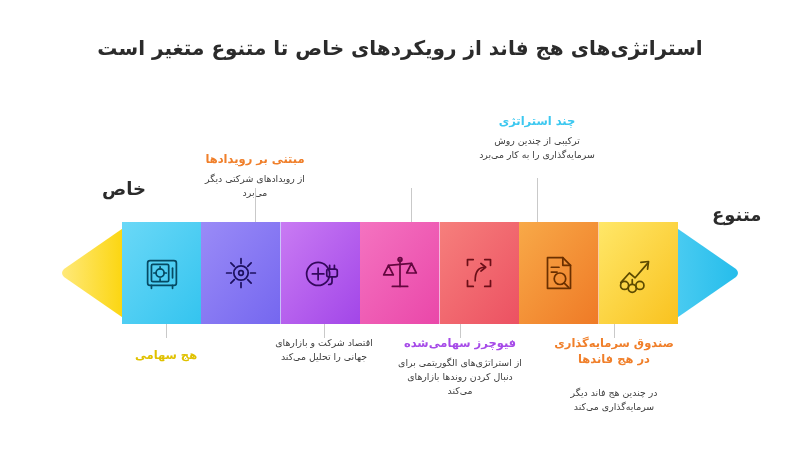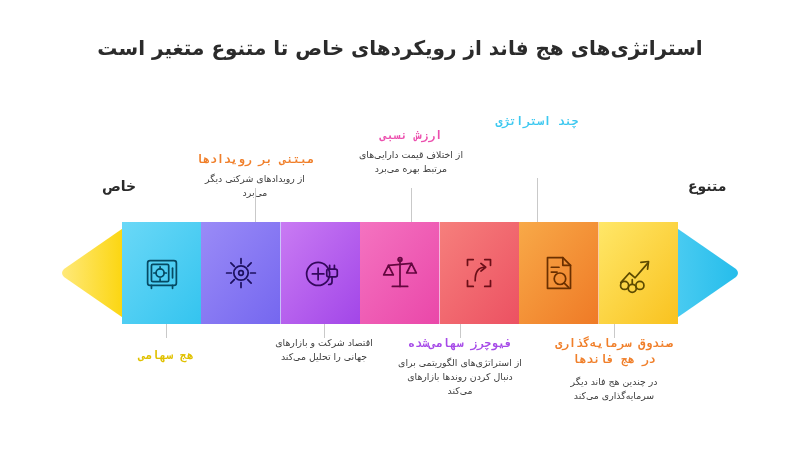--- a/index.html
+++ b/index.html
@@ -71,41 +71,40 @@
     align-items: center;
     justify-content: center;
   }
   .cell svg {
     display: block;
   }
 
   
   .end-label {
     position: absolute;
-    font-size: 14px;
+    font-size: 18px;
     font-weight: bold;
     color: #2b2b2b;
     top: 178px;
   }
-  .end-label.right-end { left: 688px; }
+  .end-label.right-end { left: 712px; margin-top: 26px; }
   .end-label.left-end  { left: 102px; }
 
   
   .callout {
     position: absolute;
     width: 118px;
     direction: rtl;
     text-align: center;
   }
   .callout .co-title {
     font-size: 11.5px;
     font-weight: bold;
     line-height: 1.35;
     margin-bottom: 4px;
-    font-family: Liberation Mono, monospace;
   }
   .callout .co-body {
     font-size: 9.4px;
     color: #3d3d3d;
     line-height: 1.5;
   }
 
   
   .co-multi   { left: 478px; top: 114px; }
   .co-rel     { left: 352px; top: 128px; }
@@ -306,27 +305,24 @@
             <path d="M13 37 L13 40 M35 37 L35 40"></path>
           </g>
         </svg>
       </div>
 
     </div>
   </div>
 
   <div class="callout co-multi">
     <div class="co-title" style="color:#3cc8f0">چند استراتژی</div>
+    <div class="co-body">ترکیبی از چندین روش سرمایه‌گذاری را به کار می‌برد</div>
   </div>
   <div class="leader" style="left:537px; top:178px; height:44px;"></div>
 
-  <div class="callout co-rel">
-    <div class="co-title" style="color:#ec4fae">ارزش نسبی</div>
-    <div class="co-body">از اختلاف قیمت دارایی‌های مرتبط بهره می‌برد</div>
-  </div>
   <div class="leader" style="left:411px; top:188px; height:34px;"></div>
 
   <div class="callout co-event">
     <div class="co-title" style="color:#f07f2a">مبتنی بر رویدادها</div>
     <div class="co-body">از رویدادهای شرکتی دیگر می‌برد</div>
   </div>
   <div class="leader" style="left:255px; top:188px; height:34px;"></div>
 
   <div class="callout co-equity">
     <div class="co-title" style="color:#e0c100">هج سهامی</div>
@@ -339,17 +335,17 @@
   <div class="leader" style="left:324px; top:324px; height:14px;"></div>
 
   <div class="callout co-futures">
     <div class="co-title" style="color:#a64ae8">فیوچرز سهامی‌شده</div>
     <div class="co-body">از استراتژی‌های الگوریتمی برای دنبال کردن روندها بازارهای می‌کند</div>
   </div>
   <div class="leader" style="left:460px; top:324px; height:14px;"></div>
 
   <div class="callout co-fof">
     <div class="co-title" style="color:#f07f2a">صندوق سرمایه‌گذاری در هج فاندها</div>
-    <div class="co-body" style="margin-top:8px;">در چندین هج فاند دیگر سرمایه‌گذاری می‌کند</div>
+    <div class="co-body" style="margin-top:19px;">در چندین هج فاند دیگر سرمایه‌گذاری می‌کند</div>
   </div>
   <div class="leader" style="left:614px; top:324px; height:14px;"></div>
 
 </div>
 
 </body></html>

